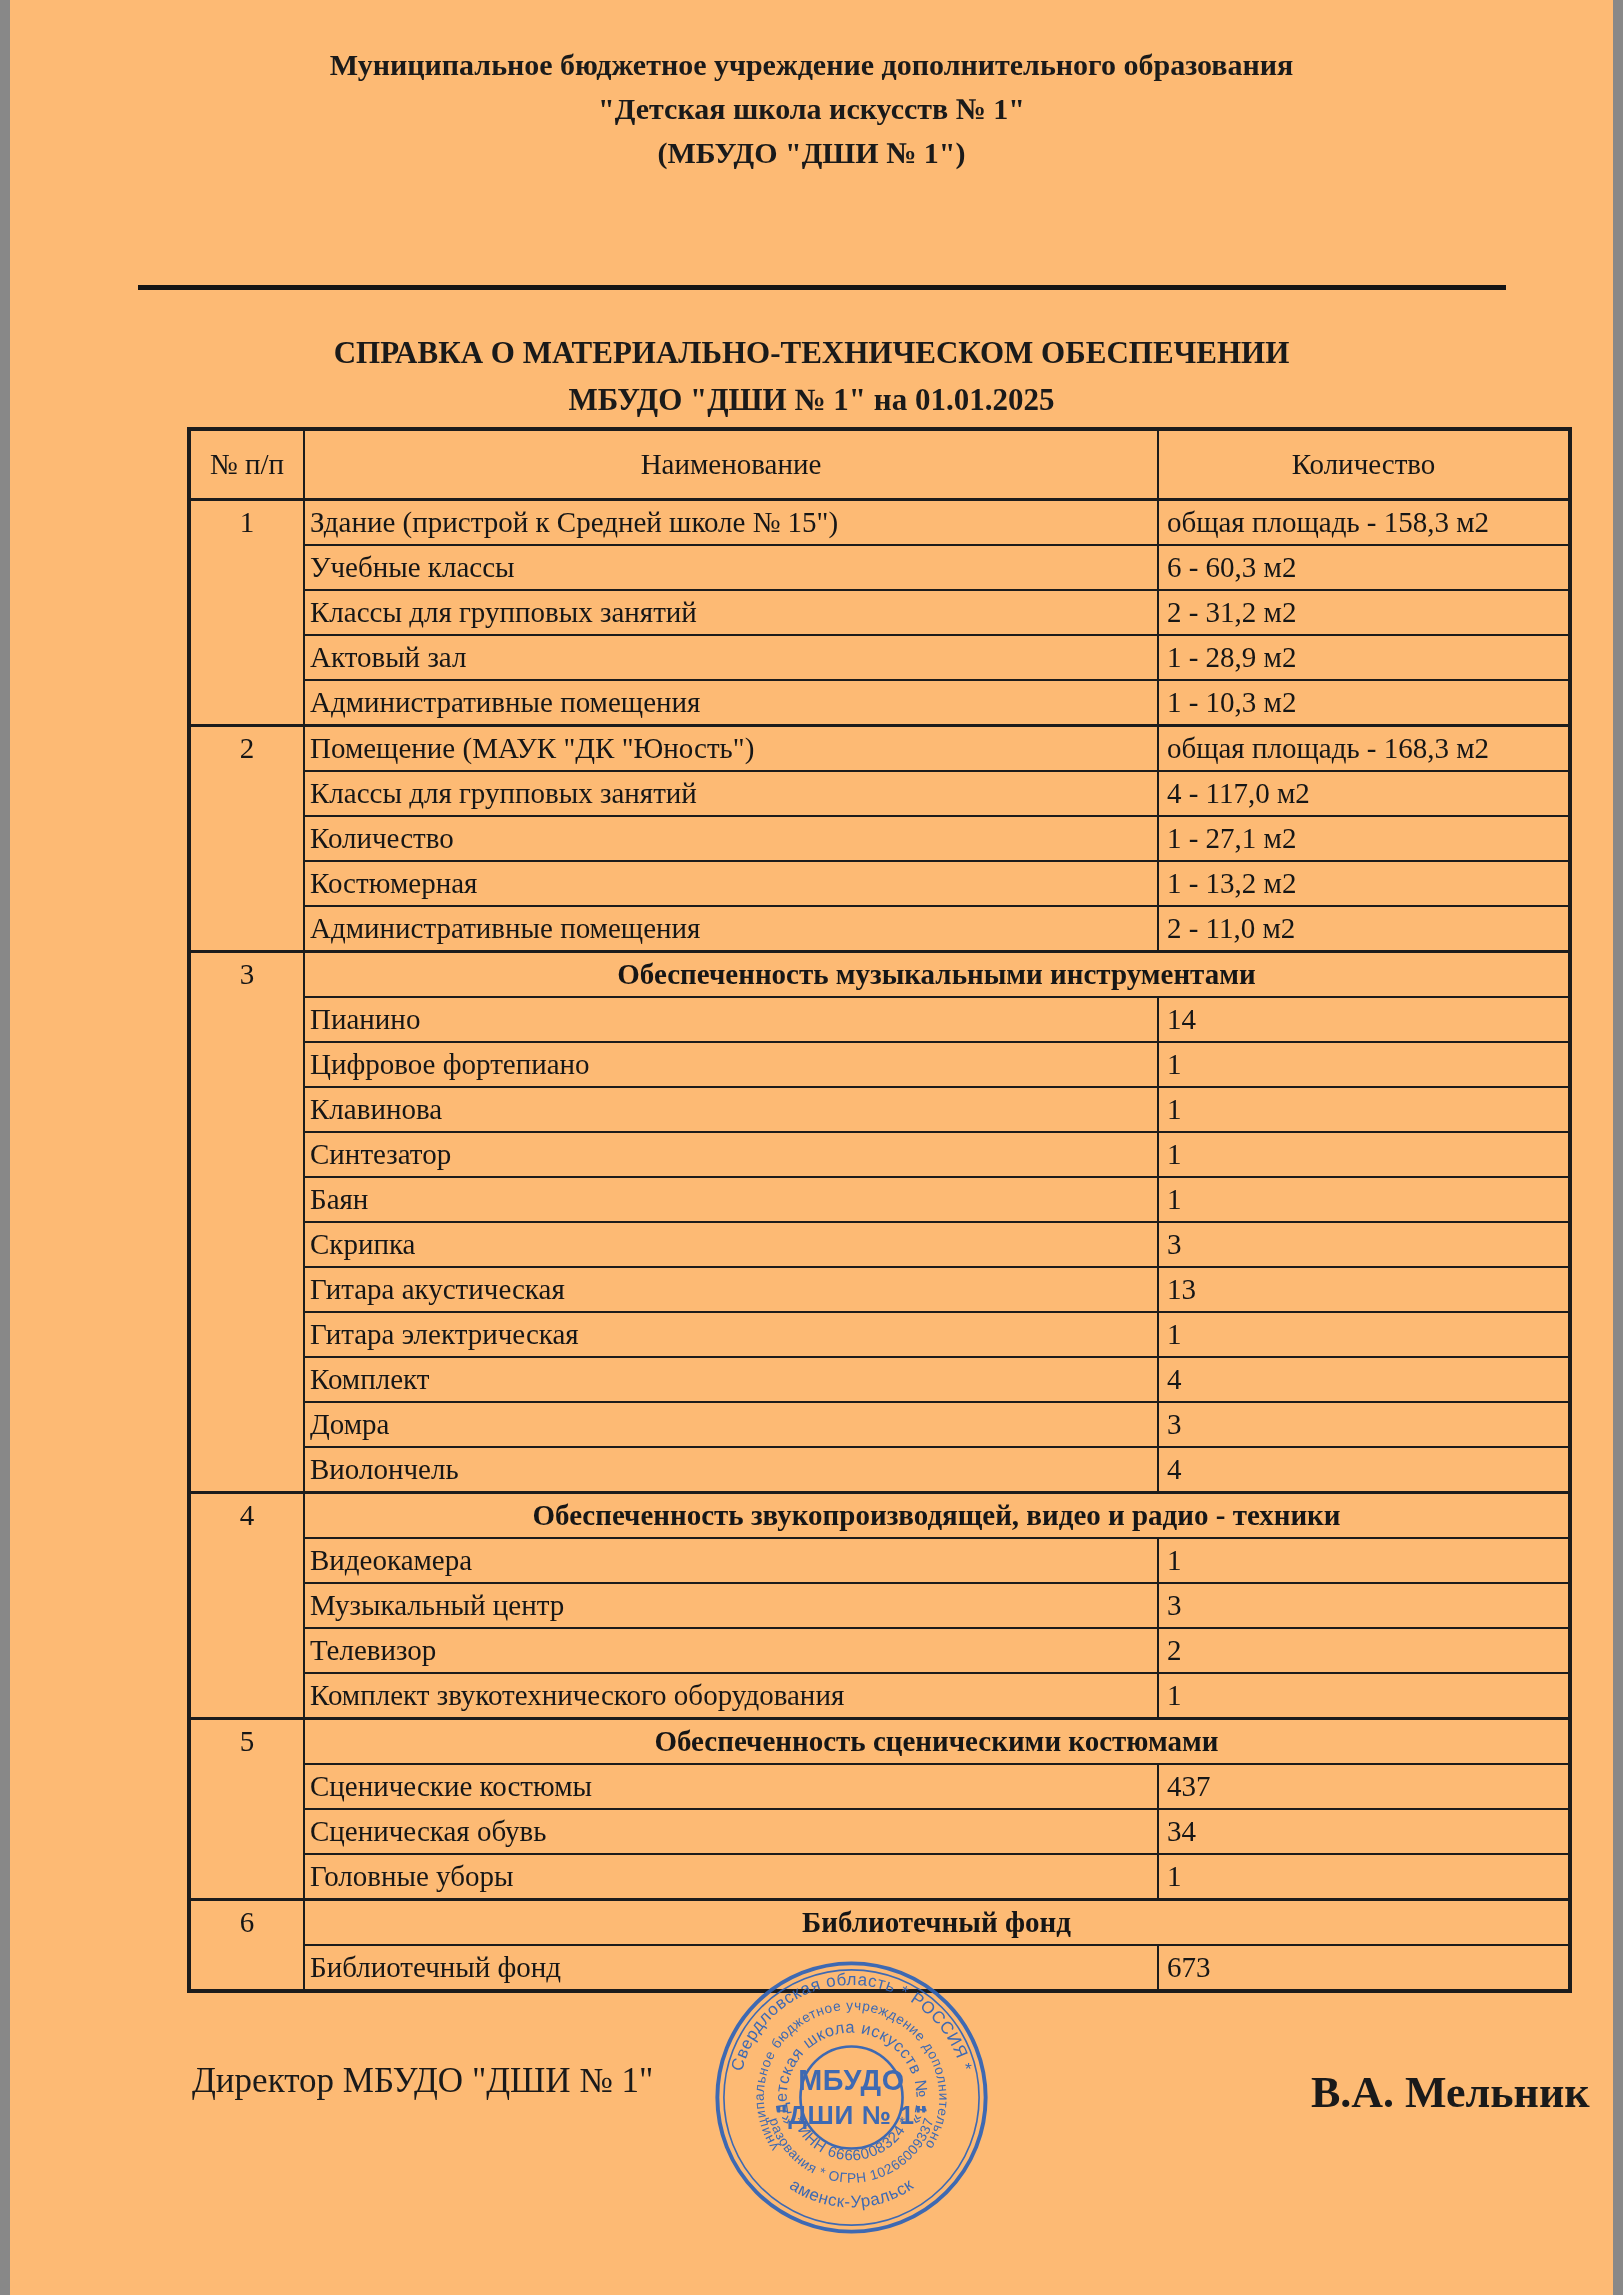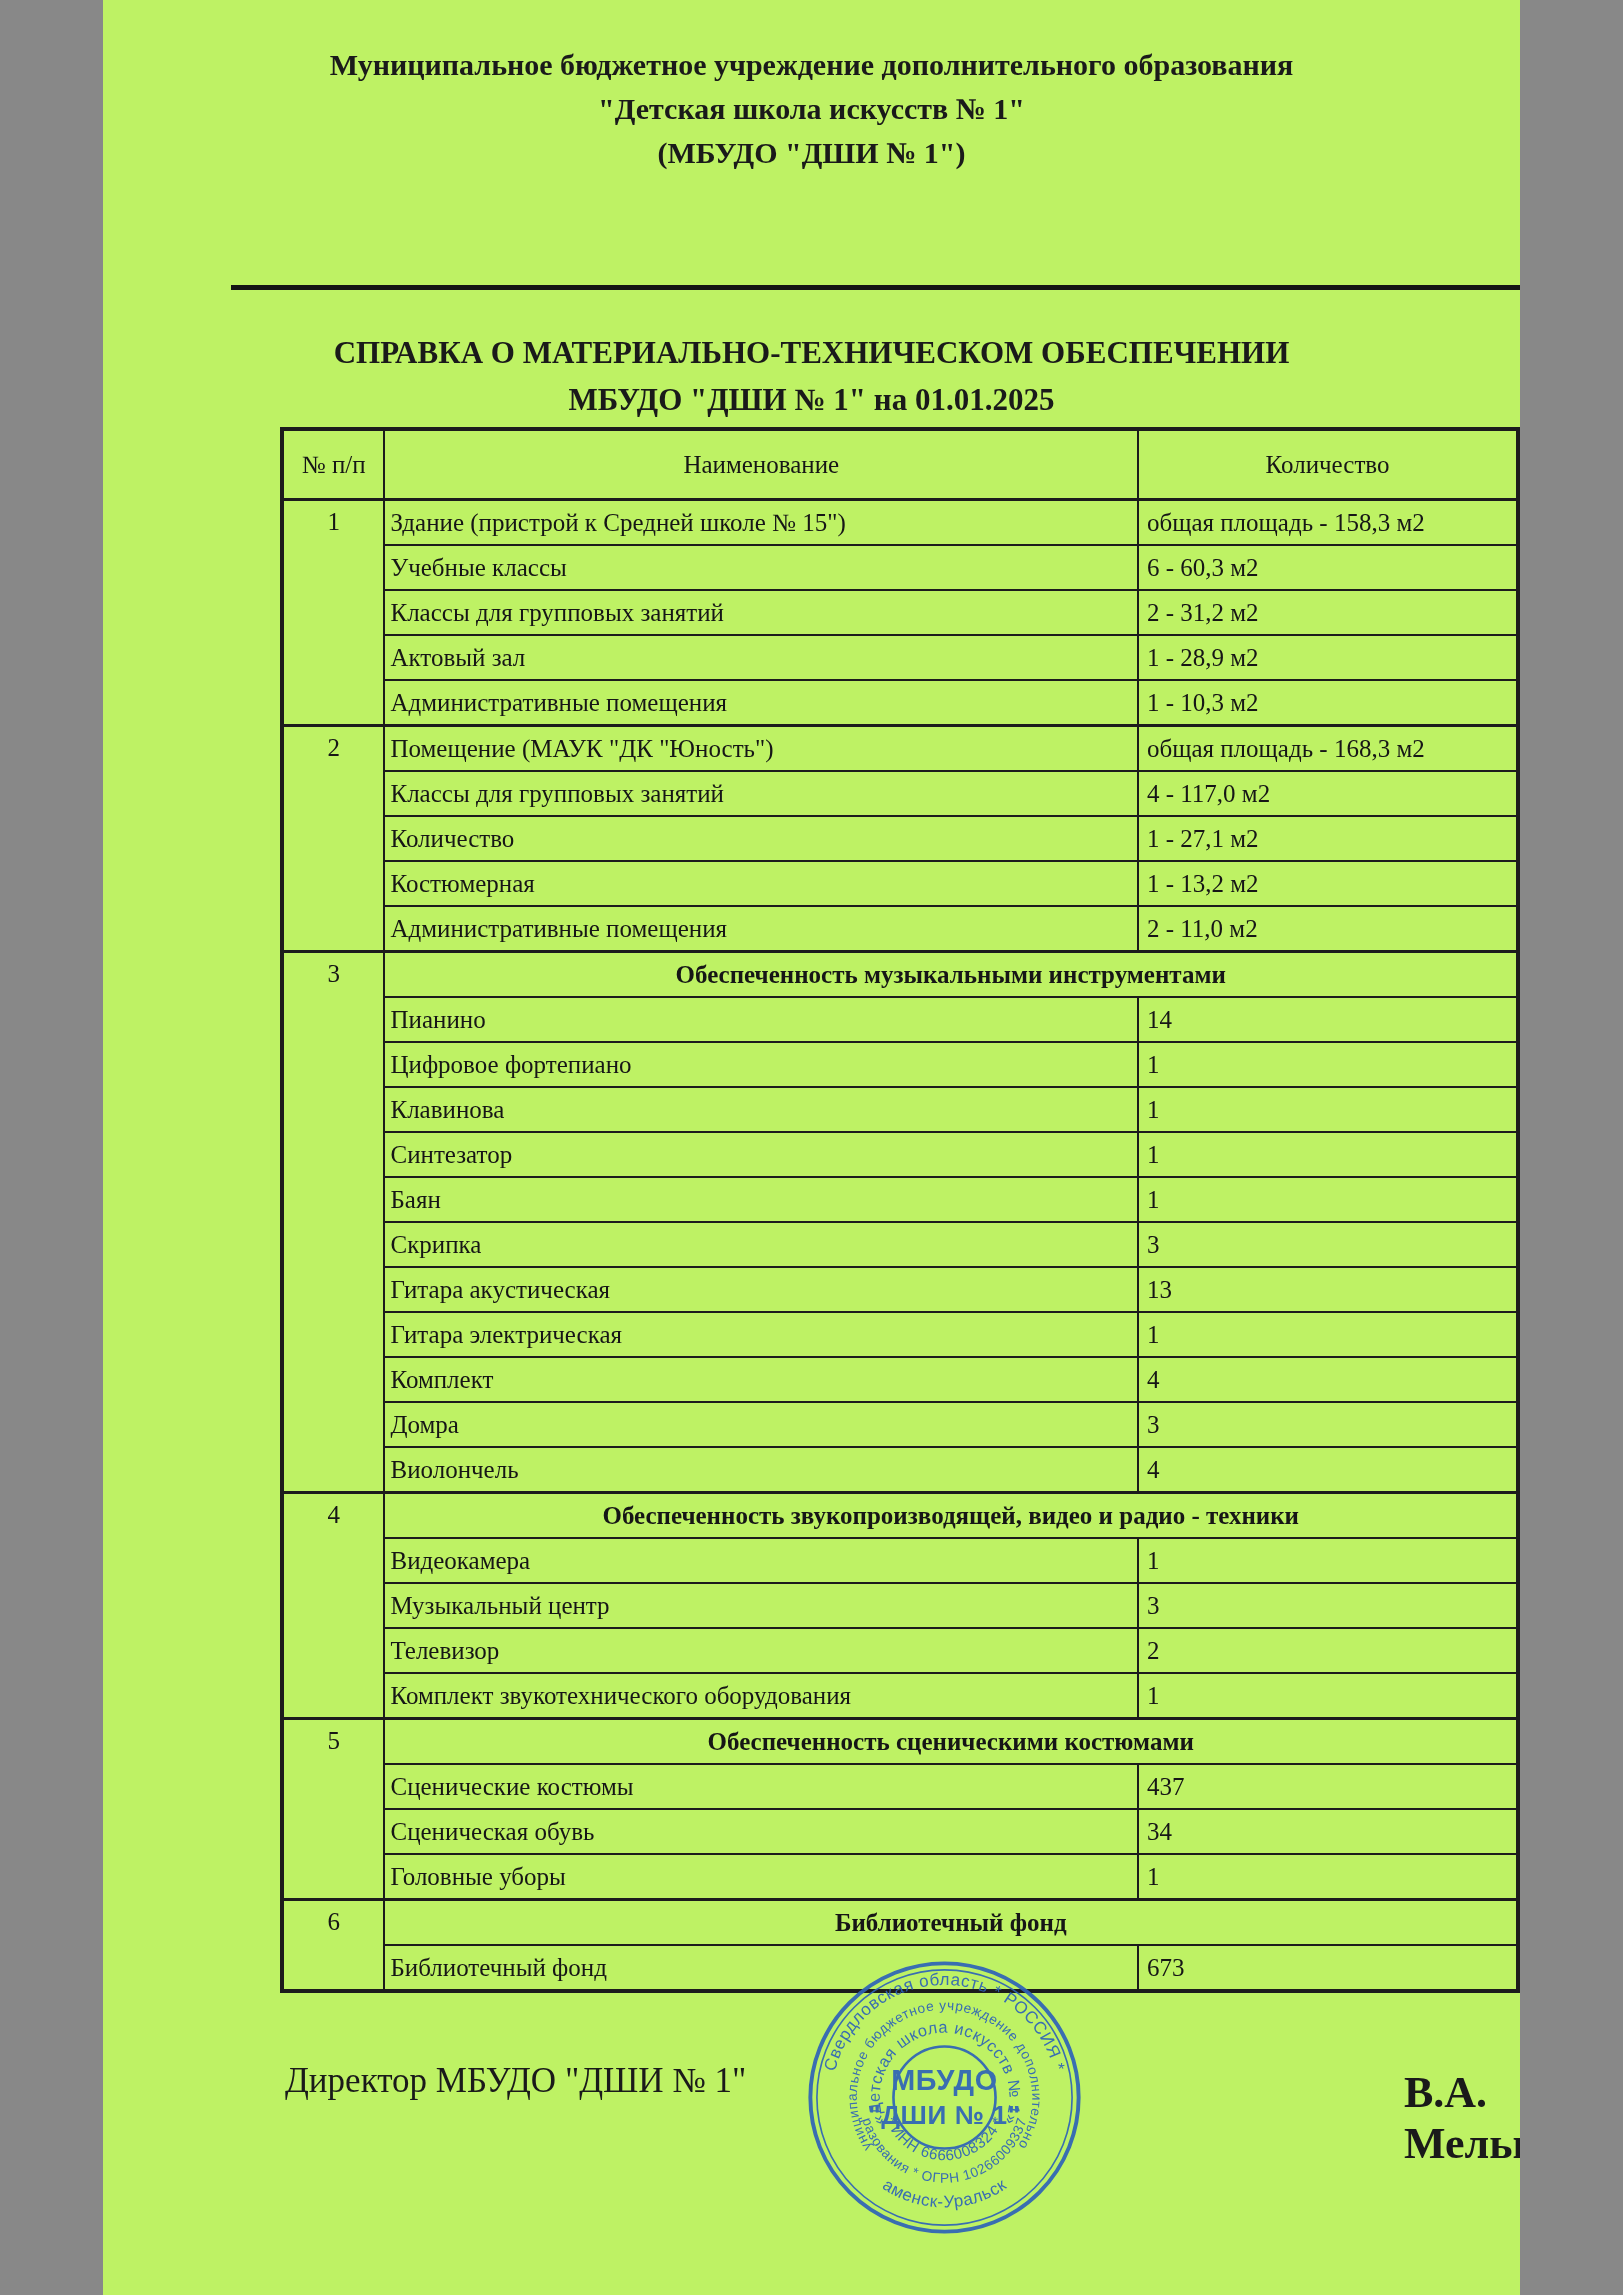--- a/index.html
+++ b/index.html
@@ -1,20 +1,20 @@
 <!DOCTYPE html>
 <html style="font-size:10.5px"><head>
 <meta charset="utf-8">
 <style>
   html,body { margin:0; padding:0; background:#888; }
   .page {
     position:relative;
-    width:1417px; height:2295px;
+    width:1603px; height:2295px;
     margin:0 auto;
-    background:#bef264;
+    background:#fdba74;
     font-family:"Liberation Serif","DejaVu Serif",serif;
     color:#1a1a1a;
     overflow:hidden;
   }
   
   .letterhead {
     position:absolute; top:43px; left:0; width:100%;
     text-align:center; font-size:30px; line-height:44px;
   }
   .letterhead .org { font-weight:bold; }
@@ -26,21 +26,21 @@
   
   .doc-title {
     position:absolute; top:329px; left:0; width:100%;
     text-align:center; font-weight:bold; font-size:31px; line-height:47px;
   }
   
   table.inv {
     position:absolute; left:177px; top:427px;
     border-collapse:collapse;
     table-layout:fixed;
-    font-size:25px;
+    font-size:29px;
     color:#161616;
   }
   table.inv { border:4.6px solid #1c1c1c; }
   table.inv td { border:2.6px solid #1c1c1c; padding:0; overflow:hidden; white-space:nowrap; }
   table.inv thead td {
     height:67px; text-align:center; vertical-align:middle;
     border-bottom:3.9px solid #1c1c1c;
   }
   table.inv tbody td { height:43px; vertical-align:middle; }
   table.inv td.num  { text-align:center; vertical-align:top; line-height:42px; }

